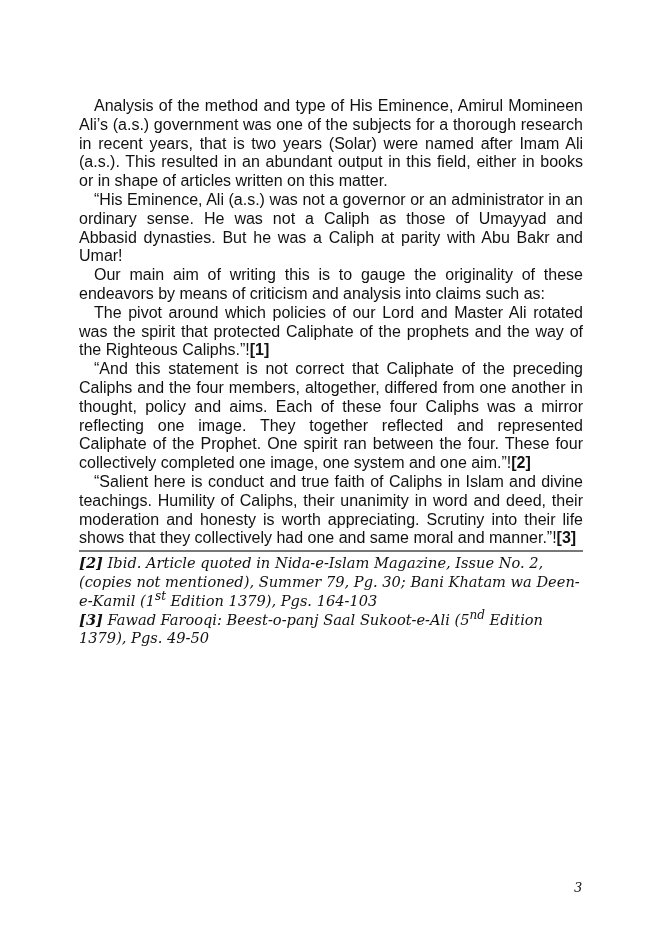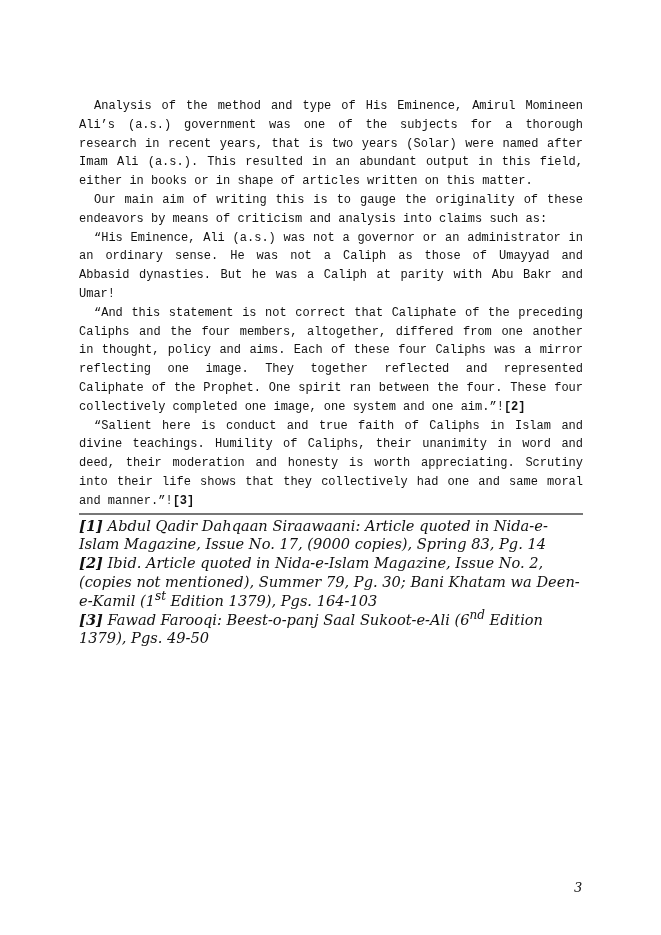--- a/index.html
+++ b/index.html
@@ -1,41 +1,41 @@
 <!DOCTYPE html>
 <html><head>
 <meta charset="utf-8">
 <style>
   html, body { margin: 0; padding: 0; background: #ffffff; }
   body { width: 661px; height: 935px; position: relative; overflow: hidden; }
   .page { position: absolute; left: 79px; top: 97px; width: 504px; color: #111; }
-  .body-text { font-family: Liberation Mono, monospace; font-size: 12px; line-height: 18.8px; text-align: justify; }
+  .body-text { font-family: Liberation Sans, sans-serif; font-size: 16px; line-height: 18.8px; text-align: justify; }
   .para { margin: 0; text-indent: 15px; }
   .ref { font-weight: bold; }
   .rule { border: none; border-top: 2px solid #777; margin: 2px 0 2px 0; height: 0; }
   .notes { font-family: "DejaVu Serif", serif; font-style: italic; font-size: 14.6px; line-height: 18.8px; }
   .note { margin: 0; text-align: left; }
   .note .mark { font-weight: bold; }
   sup { font-size: 12px; line-height: 0; vertical-align: 6px; }
   .page-number { position: absolute; left: 574px; top: 880px; font-family: "DejaVu Serif", serif; font-style: italic; font-size: 13px; color: #111; }
 </style>
 </head>
 <body>
 
 <div class="page">
   <div class="body-text">
     <p class="para"><span>Analysis of the method and type of His Eminence, Amirul Momineen Ali’s (a.s.) government was one of the subjects for a thorough research in recent years, that is two years (Solar) were named after Imam Ali (a.s.). This resulted in an abundant output in this field, either in books or in shape of articles written on this matter.</span></p>
+    <p class="para"><span>“His Eminence, Ali (a.s.) was not a governor or an administrator in an ordinary sense. He was not a Caliph as those of Umayyad and Abbasid dynasties. But he was a Caliph at parity with Abu Bakr and Umar!</span></p>
     <p class="para"><span>Our main aim of writing this is to gauge the originality of these endeavors by means of criticism and analysis into claims such as:</span></p>
-    <p class="para"><span>“His Eminence, Ali (a.s.) was not a governor or an administrator in an ordinary sense. He was not a Caliph as those of Umayyad and Abbasid dynasties. But he was a Caliph at parity with Abu Bakr and Umar!</span></p>
+    <p class="para"><span>The pivot around which policies of our Lord and Master Ali rotated was the spirit that protected Caliphate of the prophets and the way of the Righteous Caliphs.”!</span><span class="ref">[1]</span></p>
     <p class="para"><span>“And this statement is not correct that Caliphate of the preceding Caliphs and the four members, altogether, differed from one another in thought, policy and aims. Each of these four Caliphs was a mirror reflecting one image. They together reflected and represented Caliphate of the Prophet. One spirit ran between the four. These four collectively completed one image, one system and one aim.”!</span><span class="ref">[2]</span></p>
     <p class="para"><span>“Salient here is conduct and true faith of Caliphs in Islam and divine teachings. Humility of Caliphs, their unanimity in word and deed, their moderation and honesty is worth appreciating. Scrutiny into their life shows that they collectively had one and same moral and manner.”!</span><span class="ref">[3]</span></p>
   </div>
 
   <hr class="rule">
 
   <div class="notes">
-    <p class="note"><span class="mark">[1]</span><span> Abdul Qadir Dahqaan Siraawaani: Article quoted in Nida-e-Islam Magazine, Issue No. 17, (9000 copies), Spring 83, Pg. 14</span></p>
     <p class="note"><span class="mark">[2]</span><span> Ibid. Article quoted in Nida-e-Islam Magazine, Issue No. 2, (copies not mentioned), Summer 79, Pg. 30; Bani Khatam wa Deen-e-Kamil (1</span><sup>st</sup><span> Edition 1379), Pgs. 164-103</span></p>
-    <p class="note"><span class="mark">[3]</span><span> Fawad Farooqi: Beest-o-panj Saal Sukoot-e-Ali (6</span><sup>nd</sup><span> Edition 1379), Pgs. 49-50</span></p>
+    <p class="note"><span class="mark">[3]</span><span> Fawad Farooqi: Beest-o-panj Saal Sukoot-e-Ali (5</span><sup>nd</sup><span> Edition 1379), Pgs. 49-50</span></p>
   </div>
 </div>
 
 <div class="page-number">3</div>
 
 </body></html>

